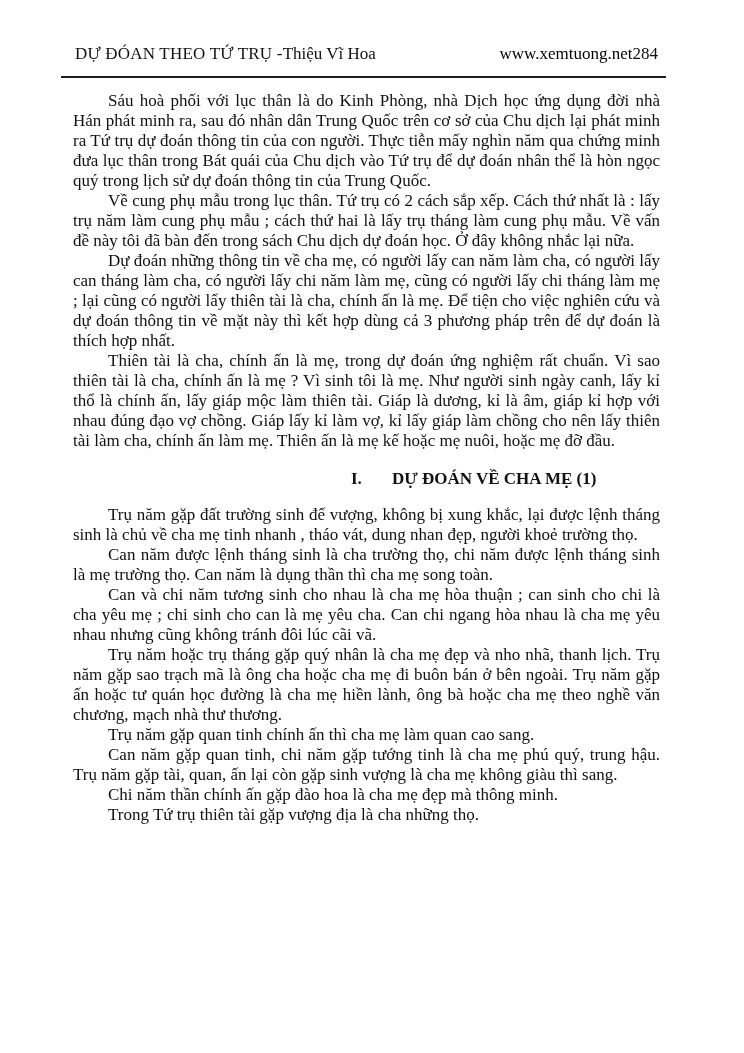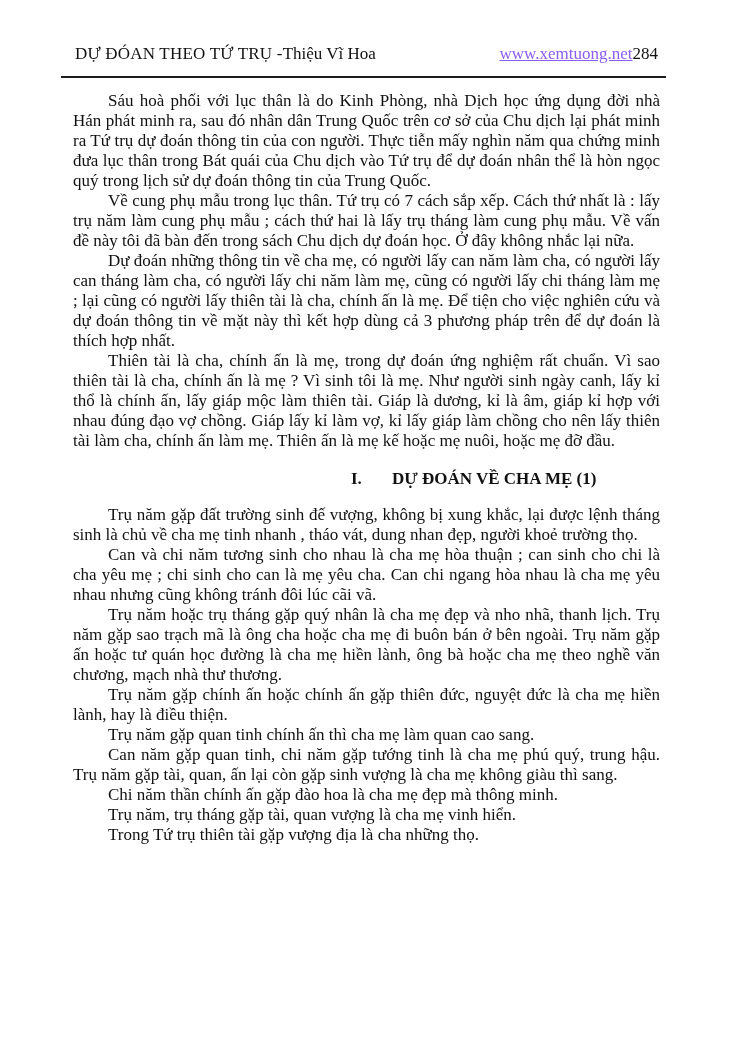--- a/index.html
+++ b/index.html
@@ -21,21 +21,21 @@
     display: flex;
     align-items: baseline;
     font-size: 17px;
     line-height: 20px;
     white-space: nowrap;
     padding: 0 2px 0 2px;
   }
   .header-title { letter-spacing: 0.2px; }
   .header-author { }
   .header-spacer { flex: 1; }
-  .header-site { text-decoration: underline; color: #8b5cf6; }
+  .header-site { color: #000000; }
   .header-page { }
   .header-rule {
     border: none;
     border-top: 2px solid #1c1c1c;
     margin: 12px -6px 0 -12px;
   }
   
   .content {
     margin-top: 13px;
   }
@@ -66,33 +66,32 @@
     <span class="header-title">DỰ ĐÓAN THEO TỨ TRỤ -</span>
     <span class="header-author">Thiệu Vĩ  Hoa</span>
     <span class="header-spacer"></span>
     <span class="header-site">www.xemtuong.net</span>
     <span class="header-page">284</span>
   </div>
   <hr class="header-rule">
 
   <div class="content">
     <p>Sáu hoà phối với lục thân là do Kinh Phòng, nhà Dịch học ứng dụng đời nhà Hán phát minh ra, sau đó nhân dân Trung Quốc trên cơ sở của Chu dịch lại phát minh ra Tứ trụ dự đoán thông tin của con người. Thực tiễn mấy nghìn năm qua chứng minh đưa lục thân trong Bát quái của Chu dịch vào Tứ trụ để dự đoán nhân thể là hòn ngọc quý trong lịch sử dự đoán thông tin của Trung Quốc.</p>
-    <p>Về cung phụ mẫu trong lục thân. Tứ trụ có 7 cách sắp xếp. Cách thứ nhất là : lấy trụ năm làm cung phụ mẫu ; cách thứ hai là lấy trụ tháng làm cung phụ mẫu. Về vấn đề này tôi đã bàn đến trong sách Chu dịch dự đoán học. Ở đây không nhắc lại nữa.</p>
+    <p>Về cung phụ mẫu trong lục thân. Tứ trụ có 2 cách sắp xếp. Cách thứ nhất là : lấy trụ năm làm cung phụ mẫu ; cách thứ hai là lấy trụ tháng làm cung phụ mẫu. Về vấn đề này tôi đã bàn đến trong sách Chu dịch dự đoán học. Ở đây không nhắc lại nữa.</p>
     <p>Dự đoán những thông tin về cha mẹ, có người lấy can năm làm cha, có người lấy can tháng làm cha, có người lấy chi năm làm mẹ, cũng có người  lấy chi tháng làm mẹ ; lại cũng có người lấy thiên tài là cha, chính ấn là mẹ. Để tiện cho việc nghiên cứu và dự đoán thông tin về mặt này thì kết hợp dùng cả 3 phương pháp trên để dự đoán là thích hợp nhất.</p>
     <p>Thiên tài là cha, chính ấn là mẹ, trong dự đoán ứng nghiệm rất chuẩn. Vì sao thiên tài là cha, chính ấn là mẹ ? Vì sinh tôi là mẹ. Như người sinh ngày canh, lấy kỉ thổ là chính ấn, lấy giáp mộc làm thiên tài. Giáp là dương, kỉ là âm, giáp kỉ hợp với nhau đúng đạo vợ chồng. Giáp lấy kỉ làm vợ, kỉ lấy giáp làm chồng cho nên lấy thiên tài làm cha, chính ấn làm mẹ. Thiên ấn là mẹ kế hoặc mẹ nuôi, hoặc mẹ đỡ đầu.</p>
 
     <div class="section-heading">
       <span class="num">I.</span>
       <span class="ttl">DỰ ĐOÁN VỀ CHA MẸ (1)</span>
     </div>
 
     <p>Trụ năm gặp đất trường sinh đế vượng, không bị xung khắc, lại được lệnh tháng sinh là chủ về cha mẹ tinh nhanh , tháo vát, dung nhan đẹp, người khoẻ trường thọ.</p>
+    <p>Can năm được lệnh tháng sinh  là cha trường thọ, chi năm được lệnh tháng sinh là mẹ trường thọ. Can năm là dụng thần thì  cha mẹ song toàn.</p>
     <p>Can và chi năm tương sinh cho nhau là cha mẹ hòa thuận ; can sinh cho chi là cha yêu mẹ ; chi sinh cho can là mẹ yêu cha. Can chi ngang hòa nhau là cha mẹ yêu nhau nhưng cũng không tránh đôi lúc cãi vã.</p>
     <p>Trụ năm hoặc trụ tháng gặp quý nhân là cha mẹ đẹp và nho nhã, thanh lịch. Trụ năm gặp sao trạch mã là ông cha hoặc cha mẹ đi buôn bán ở bên ngoài. Trụ năm gặp ấn hoặc tư quán học đường là cha mẹ hiền lành, ông bà hoặc cha mẹ theo nghề văn chương, mạch nhà thư thương.</p>
-    <p>Trụ năm gặp chính ấn hoặc chính ấn gặp thiên đức, nguyệt đức là cha mẹ hiền lành, hay là điều thiện.</p>
     <p>Trụ năm gặp quan tinh chính ấn thì cha mẹ làm quan cao sang.</p>
     <p>Can năm gặp quan tinh, chi năm gặp tướng tinh là cha mẹ phú quý, trung hậu. Trụ năm gặp tài, quan, ấn lại còn gặp sinh vượng là cha mẹ không giàu thì sang.</p>
     <p>Chi năm thần chính ấn gặp đào hoa là cha mẹ đẹp mà thông minh.</p>
-    <p>Trụ năm, trụ tháng gặp tài, quan vượng là cha mẹ vinh hiển.</p>
     <p>Trong Tứ trụ thiên tài gặp vượng địa là cha những thọ.</p>
   </div>
 
 </div>
 
 </body></html>

